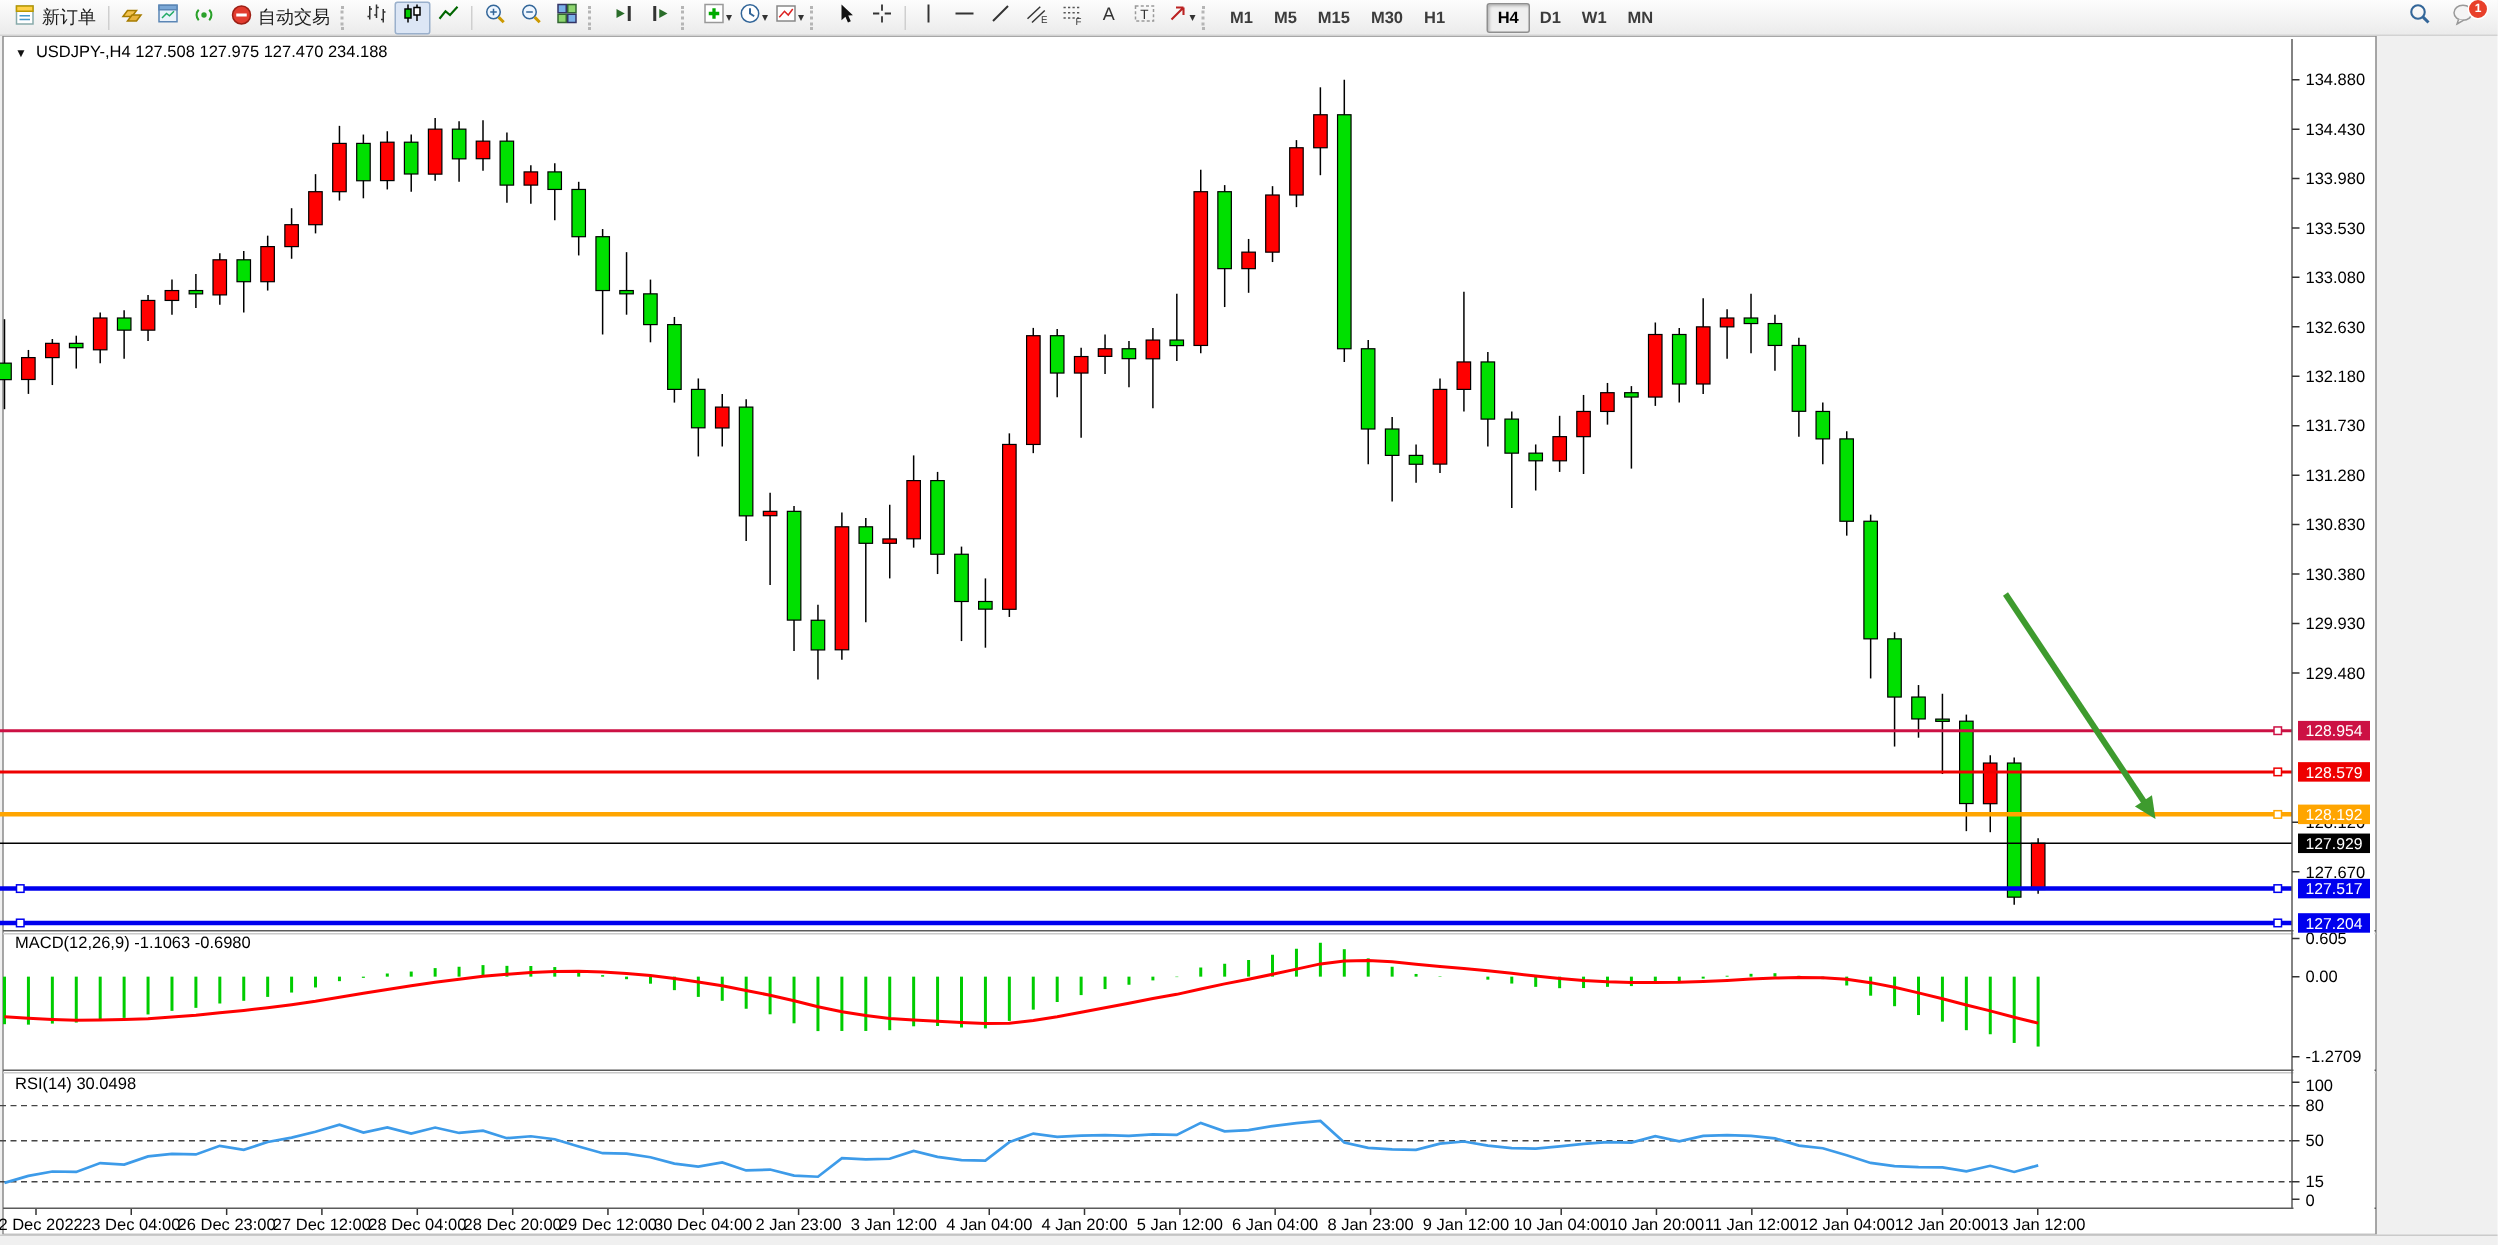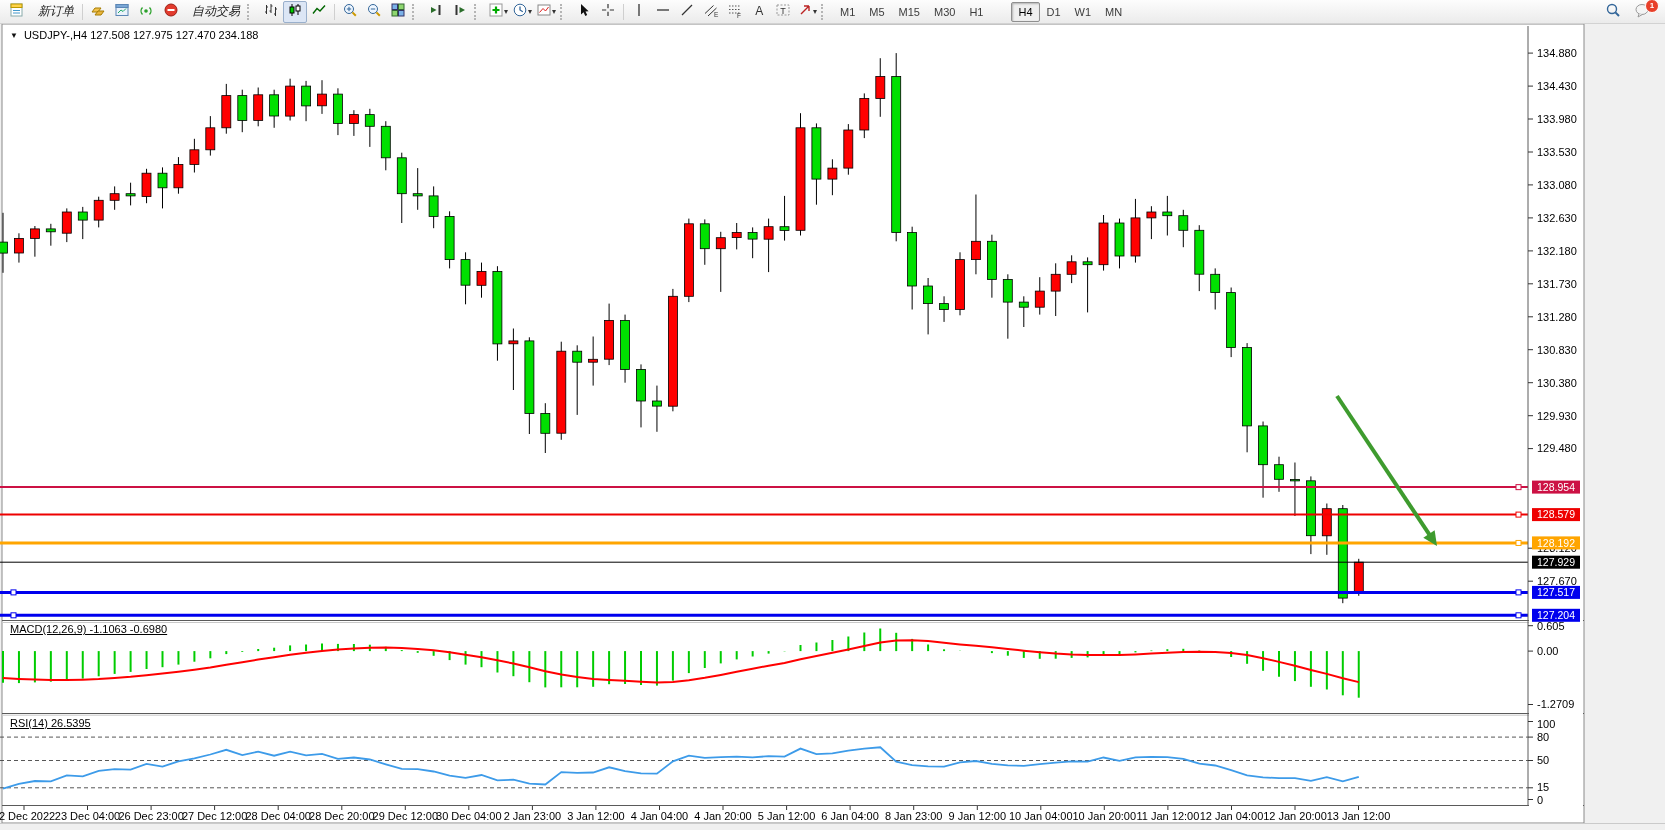--- a/index.html
+++ b/index.html
@@ -1,35 +1,35 @@
 <!DOCTYPE html>
 <html><head>
 <meta charset="utf-8">
 <style>
   html,body{margin:0;padding:0;}
   body{width:1665px;height:830px;background:#f0f0f0;overflow:hidden;position:relative;
        font-family:"Liberation Sans",sans-serif;}
   #toolbar{position:absolute;left:0;top:0;right:0;height:23px;z-index:2;display:flex;align-items:center;
        padding:0 4px;background:linear-gradient(#fdfdfd,#ebebeb);border-bottom:1px solid #d2d2d2;}
-  .tb-btn{display:inline-flex;align-items:center;gap:13px;height:20px;padding:0 4px;font-size:12px;color:#1a1a1a;
-       border:1px solid transparent;border-radius:2px;white-space:nowrap;font-style:italic;}
+  .tb-btn{display:inline-flex;align-items:center;gap:3px;height:20px;padding:0 4px;font-size:12px;color:#1a1a1a;
+       border:1px solid transparent;border-radius:2px;white-space:nowrap;}
   .tb-ic{display:inline-flex;align-items:center;justify-content:center;width:22px;height:20px;border:1px solid transparent;border-radius:2px;position:relative;}
   .tb-ic.pressed{background:#dce6f5;border-color:#9ab0cc;}
   .caret{font-size:8px;color:#333;margin-left:0px;}
   .hsep{width:6px;height:16px;border-left:2px dotted #b5b5b5;margin:0 4px 0 2px;}
   .sep{width:1px;height:16px;background:#cfcfcf;margin:0 3px;}
-  .tf-btn{font-size:11px;font-weight:normal;color:#3c3c3c;padding:0 6px;height:18px;line-height:18px;border:1px solid transparent;border-radius:2px;}
+  .tf-btn{font-size:11px;font-weight:bold;color:#3c3c3c;padding:0 6px;height:18px;line-height:18px;border:1px solid transparent;border-radius:2px;}
   .tf-btn.active{border:1px solid #8f8f8f;background:#efefef;box-shadow:inset 1px 1px 2px rgba(0,0,0,.25);color:#000;margin-left:21px;}
   .tb-right{margin-left:auto;display:flex;align-items:center;gap:6px;padding-right:6px;}
   .badge{position:absolute;top:-3px;right:-5px;background:#e8402a;color:#fff;border-radius:50%;
        width:12px;height:12px;font-size:8px;line-height:12px;text-align:center;font-weight:bold;border:1px solid #fff;}
   #overlays{position:absolute;inset:0;z-index:3;pointer-events:none;}
   .symbol-header{position:absolute;left:10px;top:29px;font-size:11px;color:#000;display:flex;align-items:center;gap:6px;}
   .symbol-header .tri{font-size:8px;color:#111;}
-  .ind-label{position:absolute;left:10px;font-size:11px;color:#000;text-decoration:underline;}
+  .ind-label{position:absolute;left:10px;font-size:11px;color:#000;}
   #macdLabel{top:623px;}
   #rsiLabel{top:717px;}
   .statusbar{position:absolute;left:0;right:0;bottom:0;height:6px;background:#f0f0f0;border-top:1px solid #cacaca;z-index:2;}
   svg text{font-family:"Liberation Sans",sans-serif;}
 </style>
 </head>
 <body>
 
 <div id="toolbar">
     <span class="tb-btn">
@@ -620,16 +620,16 @@
     <line x1="1358.5" y1="806" x2="1358.5" y2="810" stroke="#333"></line>
     <text x="1358.5" y="820" font-size="11" fill="#000" text-anchor="middle">13 Jan 12:00</text>
   </svg>
 
 <div id="overlays">
   <div class="symbol-header">
     <span class="tri">▼</span>
     <span>USDJPY-,H4  127.508 127.975 127.470 234.188</span>
   </div>
   <div class="ind-label" id="macdLabel">MACD(12,26,9) -1.1063 -0.6980</div>
-  <div class="ind-label" id="rsiLabel">RSI(14) 26.5395</div>
+  <div class="ind-label" id="rsiLabel">RSI(14) 30.0498</div>
 </div>
 
 <div class="statusbar"></div>
 
 </body></html>

